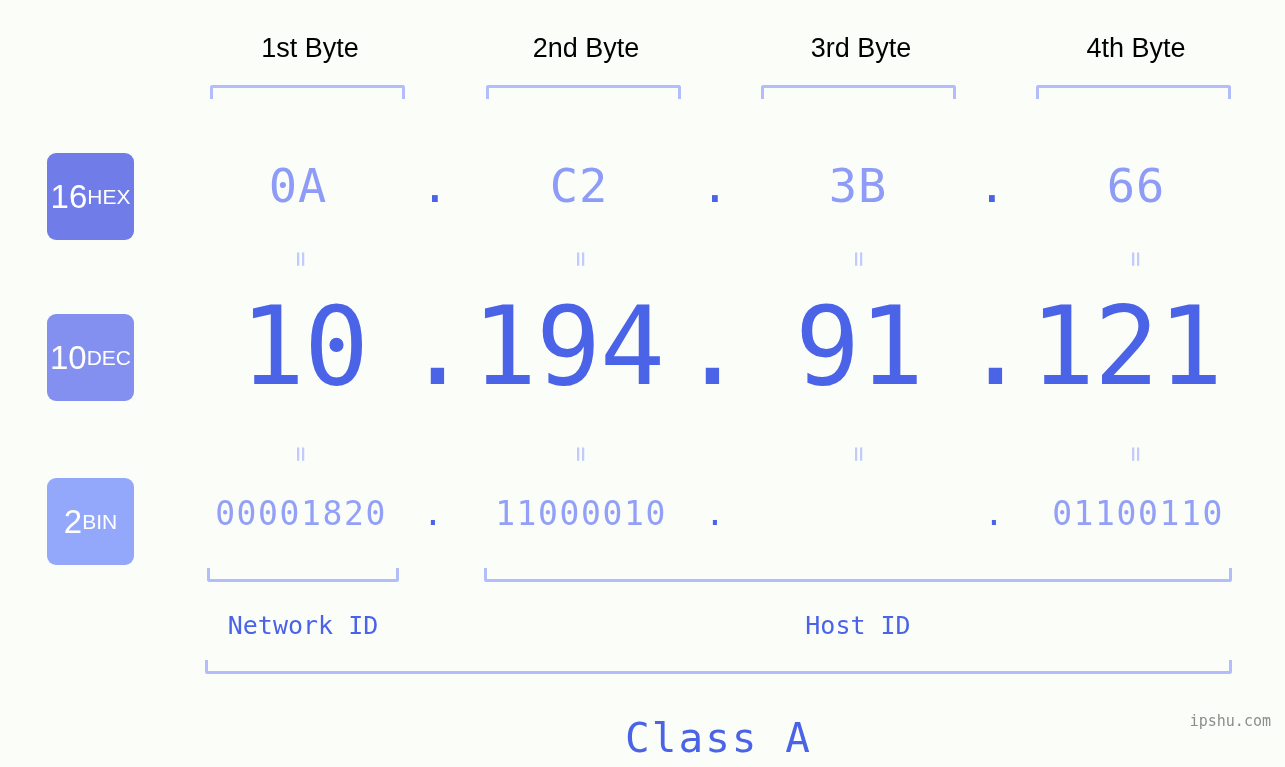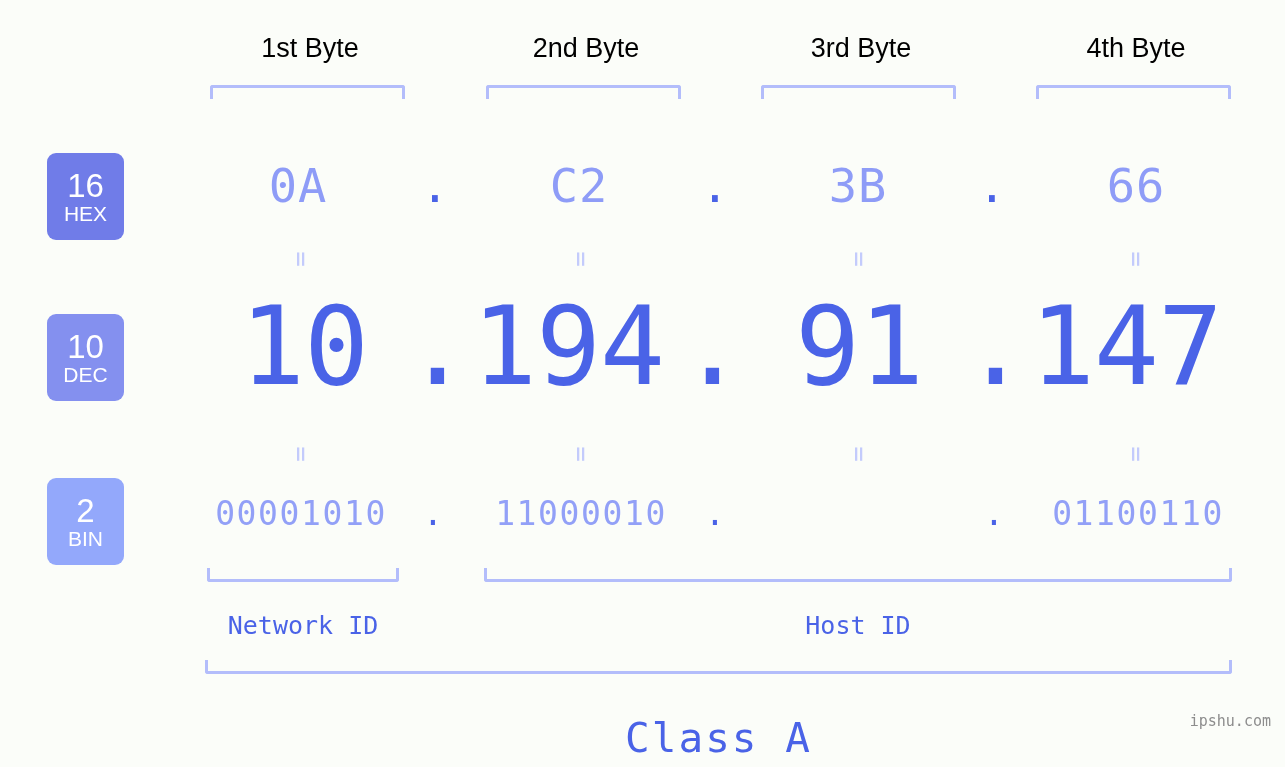--- a/index.html
+++ b/index.html
@@ -18,26 +18,26 @@
   #canvas {
     position: relative;
     width: 1285px;
     height: 767px;
   }
 
   
   .badge {
     position: absolute;
     left: 47px;
-    width: 77px;
+    width: 87px;
     height: 87px;
     border-radius: 9px;
     box-sizing: border-box;
     display: flex;
-    flex-direction: column;
+    flex-direction: row;
     align-items: center;
     justify-content: center;
     color: #ffffff;
     line-height: 1;
     user-select: none;
   }
   .badge .num {
     font-size: 33px;
     font-weight: 400;
     letter-spacing: 0px;
@@ -237,28 +237,28 @@
   <div class="eq" style="left:561px; top:246px;">=</div>
   <div class="eq" style="left:839px; top:246px;">=</div>
   <div class="eq" style="left:1116px; top:246px;">=</div>
 
   <div class="dec-val" style="left:240px;">10</div>
   <div class="dec-dot" style="left:405px;">.</div>
   <div class="dec-val" style="left:472px;">194</div>
   <div class="dec-dot" style="left:680px;">.</div>
   <div class="dec-val" style="left:795px;">91</div>
   <div class="dec-dot" style="left:963px;">.</div>
-  <div class="dec-val" style="left:1030px;">147</div>
+  <div class="dec-val" style="left:1030px;">121</div>
 
   <div class="eq" style="left:281px; top:441px;">=</div>
   <div class="eq" style="left:561px; top:441px;">=</div>
   <div class="eq" style="left:839px; top:441px;">=</div>
   <div class="eq" style="left:1116px; top:441px;">=</div>
 
-  <div class="bin-val" style="left:171px;">00001010</div>
+  <div class="bin-val" style="left:171px;">00001820</div>
   <div class="bin-dot" style="left:418px;">.</div>
   <div class="bin-val" style="left:451px;">11000010</div>
   <div class="bin-dot" style="left:700px;">.</div>
   <div class="bin-dot" style="left:979px;">.</div>
   <div class="bin-val" style="left:1008px;">01100110</div>
 
   <div class="bracket-up" style="left:207px; top:568px; width:192px;"></div>
   <div class="id-label" style="left:207px; width:192px;">Network ID</div>
 
   <div class="bracket-up" style="left:484px; top:568px; width:748px;"></div>

